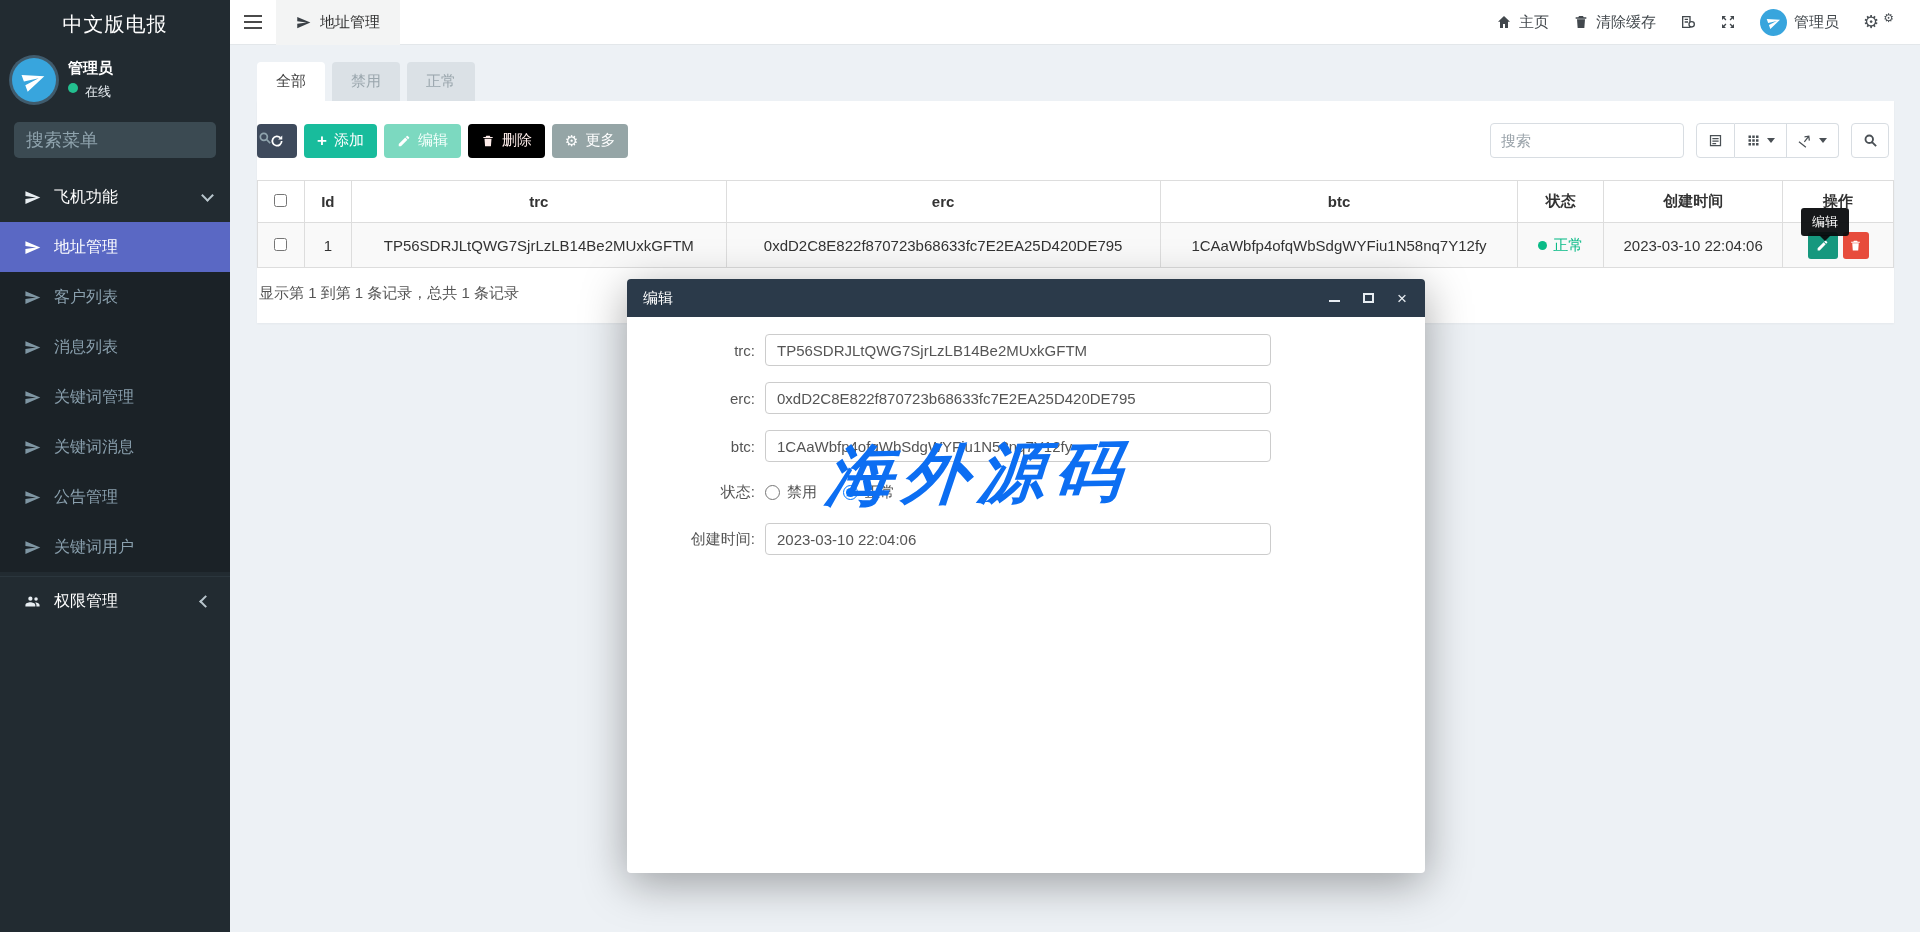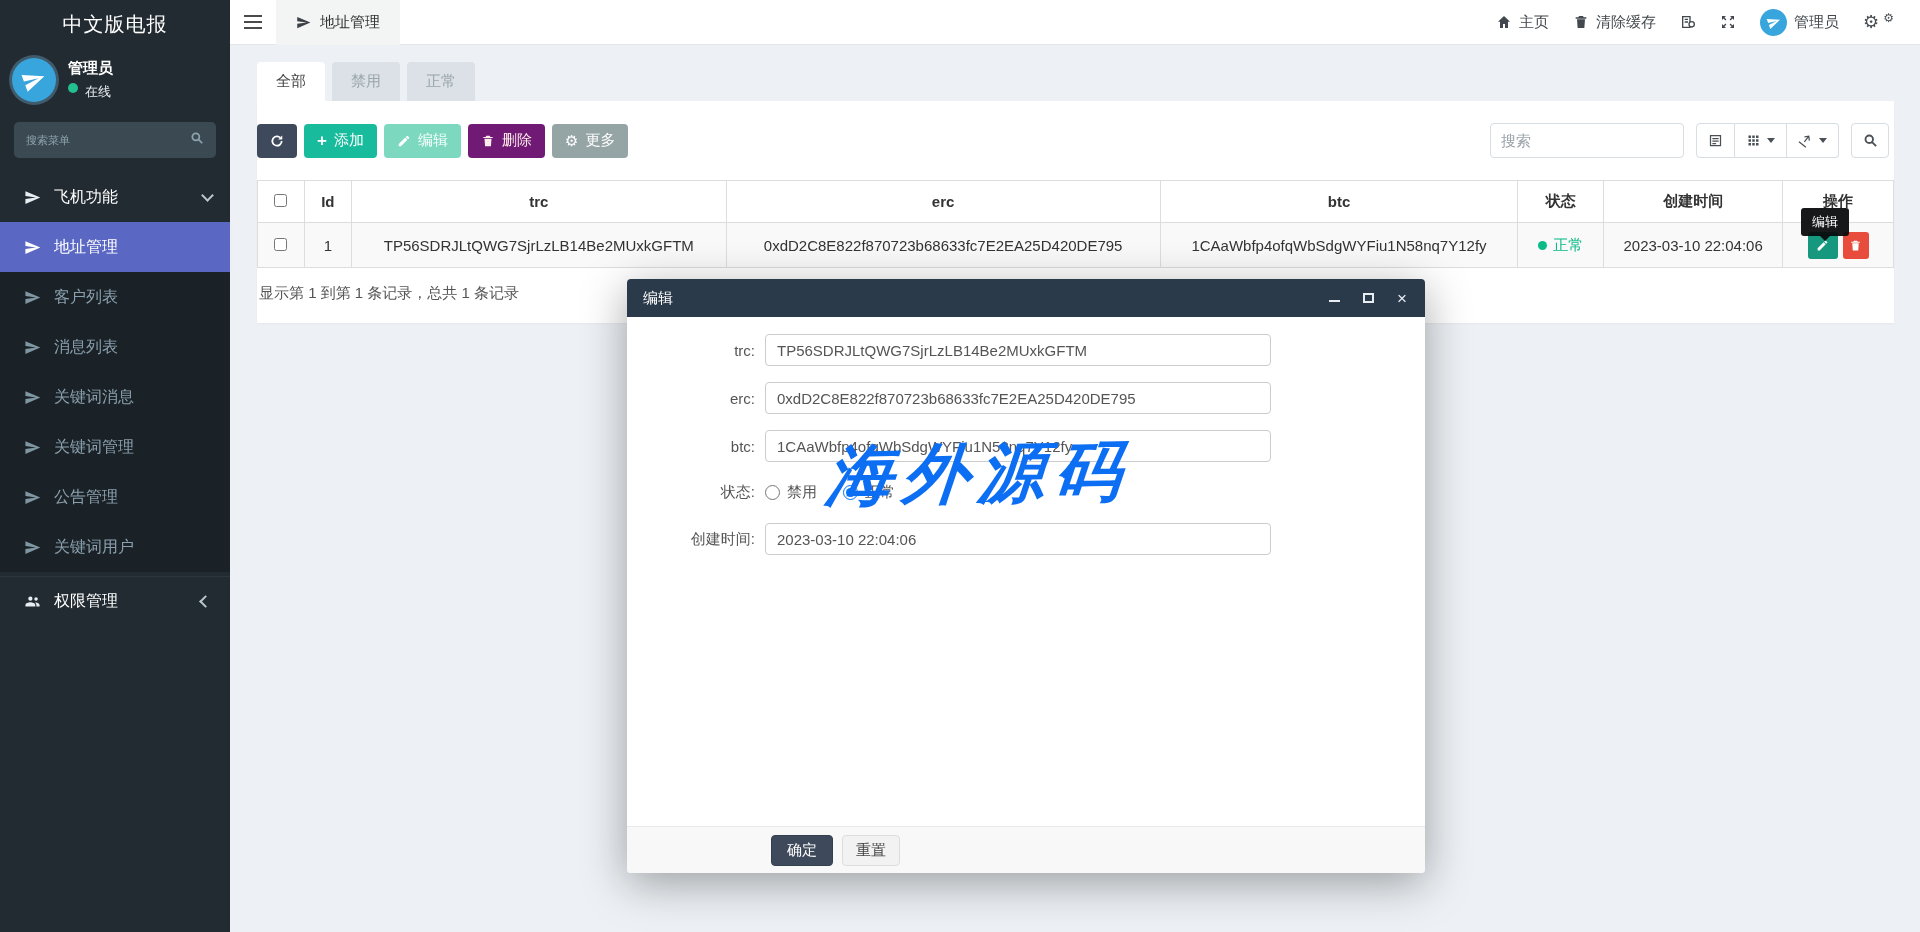--- a/index.html
+++ b/index.html
@@ -10,21 +10,21 @@
   .sidebar { position:absolute; left:0; top:0; width:230px; height:932px; background:#222b31; color:#fff; z-index:5; }
   .brand { height:48px; display:flex; align-items:center; justify-content:center; font-size:20px; color:#fff; letter-spacing:1px; }
   .user-panel { display:flex; align-items:center; padding:10px 14px 14px 12px; }
   .avatar { width:44px; height:44px; border-radius:50%; background:#38a5dd; display:flex; align-items:center; justify-content:center; box-shadow:0 0 0 3px rgba(120,180,220,.35); flex:0 0 auto; }
   .avatar svg { width:24px; height:24px; transform:rotate(-20deg); }
   .user-meta { margin-left:12px; }
   .user-name { font-size:15px; font-weight:bold; color:#fff; margin-bottom:5px; }
   .user-status { font-size:13px; color:#e8eef2; display:flex; align-items:flex-start; }
   .dot { width:10px; height:10px; border-radius:50%; background:#23bf8f; display:inline-block; margin-right:7px; }
   .side-search { margin:6px 14px 14px 14px; height:36px; background:#3b4a52; border-radius:5px; display:flex; align-items:center; padding:0 12px; }
-  .side-search input { flex:1; background:transparent; border:none; outline:none; color:#fde047; font-size:11px; }
+  .side-search input { flex:1; background:transparent; border:none; outline:none; color:#fde047; font-size:18px; }
   .side-search input::placeholder { color:#8fa3ad; }
   .side-search .mag { color:#8fa3ad; }
   .menu { margin-top:10px; }
   .menu-item { height:50px; display:flex; align-items:center; padding:0 18px 0 22px; font-size:16px; color:#fff; cursor:pointer; position:relative; }
   .menu-item .mi-icon { width:20px; margin-right:12px; display:flex; align-items:center; justify-content:center; }
   .menu-item .mi-icon svg { width:17px; height:17px; }
   .submenu { background:#1b2227; }
   .submenu .menu-item { color:#8aa0ae; }
   .submenu .menu-item.active { background:#5a68c4; color:#fff; }
   .chev { margin-left:auto; width:9px; height:9px; border-right:2px solid #b9c6cd; border-bottom:2px solid #b9c6cd; }
@@ -50,21 +50,21 @@
   .filter-tabs { position:absolute; left:27px; top:35px; display:flex; gap:7px; }
   .ftab { height:39px; padding:0 19px; display:flex; align-items:center; font-size:15px; border-radius:4px 4px 0 0; background:#dbe1e6; color:#9aa6ad; cursor:pointer; }
   .ftab.active { background:#fff; color:#444; }
   .panel { position:absolute; left:27px; top:74px; width:1637px; background:#fff; padding:22px 0 20px 0; box-shadow:0 1px 2px rgba(0,0,0,.04); }
   .toolbar { display:flex; align-items:center; padding-right:5px; margin-bottom:22px; }
   .btn { height:34px; border:none; border-radius:4px; font-size:15px; color:#fff; display:flex; align-items:center; gap:7px; padding:0 13px; cursor:pointer; font-family:inherit; }
   .btn + .btn { margin-left:7px; }
   .btn-refresh { background:#3e4a5c; width:40px; justify-content:center; padding:0; }
   .btn-add { background:#18bc9c; }
   .btn-edit { background:#7cd9c0; color:#f4fffb; }
-  .btn-delete { background:#701a75; color:#fdece9; }
+  .btn-delete { background:#000000; color:#fdece9; }
   .btn-more { background:#95a5a6; }
   .btn svg { width:14px; height:14px; }
   .plus { font-size:17px; font-weight:bold; line-height:1; }
   .gear-glyph { font-size:15px; line-height:1; }
   .toolbar-right { margin-left:auto; display:flex; align-items:center; }
   .search-box { width:194px; height:35px; border:1px solid #d8dde2; border-radius:4px; padding:0 10px; font-size:15px; color:#555; outline:none; font-family:inherit; }
   .search-box::placeholder { color:#9aa3aa; }
   .view-group { display:flex; margin-left:12px; }
   .vbtn { height:35px; background:#fff; border:1px solid #d8dde2; display:flex; align-items:center; justify-content:center; gap:6px; padding:0 11px; cursor:pointer; color:#4a5055; }
   .vbtn + .vbtn { border-left:none; }
@@ -176,29 +176,29 @@
             </svg>
           </span>
         <span>消息列表</span>
       </div>
       <div class="menu-item">
         <span class="mi-icon">
             <svg viewBox="0 0 24 24">
               <path fill="#7f96a3" d="M2.01 21L23 12 2.01 3 2 10l15 2-15 2z"></path>
             </svg>
           </span>
+        <span>关键词管理</span>
+      </div>
+      <div class="menu-item">
+        <span class="mi-icon">
+            <svg viewBox="0 0 24 24">
+              <path fill="#7f96a3" d="M2.01 21L23 12 2.01 3 2 10l15 2-15 2z"></path>
+            </svg>
+          </span>
         <span>关键词消息</span>
-      </div>
-      <div class="menu-item">
-        <span class="mi-icon">
-            <svg viewBox="0 0 24 24">
-              <path fill="#7f96a3" d="M2.01 21L23 12 2.01 3 2 10l15 2-15 2z"></path>
-            </svg>
-          </span>
-        <span>关键词管理</span>
       </div>
       <div class="menu-item">
         <span class="mi-icon">
             <svg viewBox="0 0 24 24">
               <path fill="#7f96a3" d="M2.01 21L23 12 2.01 3 2 10l15 2-15 2z"></path>
             </svg>
           </span>
         <span>公告管理</span>
       </div>
       <div class="menu-item">
@@ -431,17 +431,13 @@
         <input type="radio" name="status" checked="" style="">
         <span>正常</span>
       </span>
     </div>
     <div class="form-row">
       <label class="form-label">创建时间:</label>
       <input class="form-input" value="2023-03-10 22:04:06" style="">
     </div>
     <div class="watermark">海外源码</div>
   </div>
-  <div class="modal-footer">
-    <button class="btn-ok">确定</button>
-    <button class="btn-reset">重置</button>
-  </div>
 </div>
 
 </body></html>

